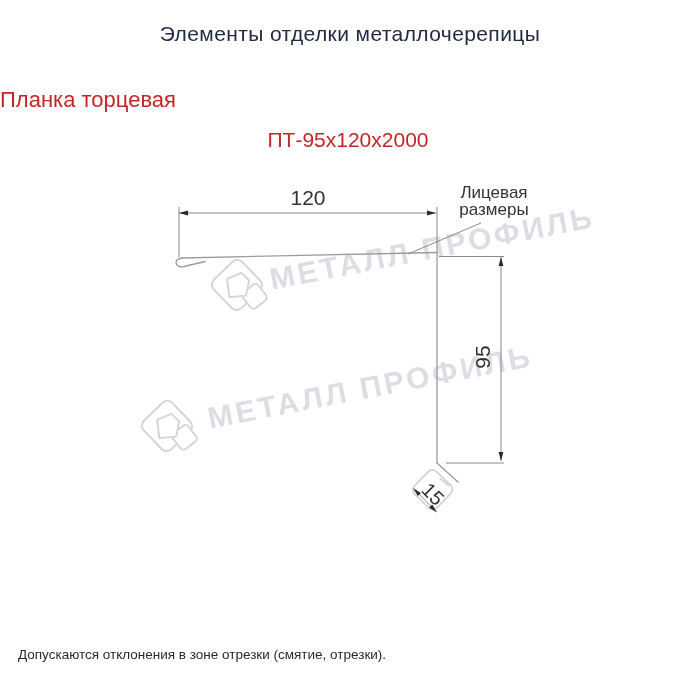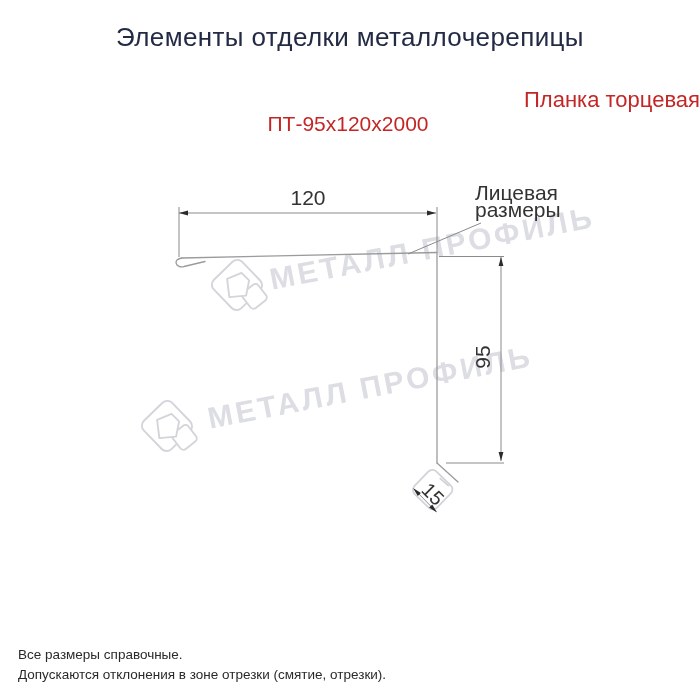--- a/index.html
+++ b/index.html
@@ -1,40 +1,40 @@
 <!DOCTYPE html>
 <html><head>
 <meta charset="utf-8">
 <style>
   html,body{margin:0;padding:0;background:#fff;}
   .canvas{position:relative;width:700px;height:700px;background:#fff;overflow:hidden;
           font-family:"Liberation Sans",sans-serif;}
   
   .page-title{position:absolute;top:22px;left:0;width:700px;text-align:center;
-              font-size:26px;color:#232a44;letter-spacing:.4px;}
-  .product-name{position:absolute;top:87px;left:0;width:700px;text-align:right;
+              font-size:21px;color:#232a44;letter-spacing:.4px;}
+  .product-name{position:absolute;top:87px;left:0;width:700px;text-align:left;
                 font-size:22px;color:#c42626;}
-  .product-code{position:absolute;top:112px;left:0;width:696px;text-align:center;
+  .product-code{position:absolute;top:128px;left:0;width:696px;text-align:center;
                 font-size:21px;color:#c42626;}
   
   .wm-text{position:absolute;height:34px;line-height:34px;font-size:30px;font-weight:700;
            letter-spacing:3px;color:#dcdee4;text-shadow:1px 1px 0 #ffffff;
            transform-origin:0 50%;white-space:nowrap;}
   .wm-a{left:270px;top:263px;transform:rotate(-11deg);}
   .wm-b{left:208px;top:402px;transform:rotate(-11deg);}
   .wm-logo{position:absolute;}
   
   .draw{position:absolute;left:0;top:0;}
   
   .dim{position:absolute;color:#333;font-size:21px;text-align:center;}
   .dim-120{left:280px;top:186px;width:56px;}
   .dim-95{left:462px;top:344px;width:42px;height:26px;line-height:26px;transform:rotate(-90deg);}
   .dim-15{left:414px;top:482px;width:38px;height:24px;line-height:24px;font-size:20px;transform:rotate(45deg);}
-  .face-label{position:absolute;left:475px;top:184px;width:74px;text-align:center;
-              font-size:21px;line-height:17px;color:#333;}
+  .face-label{position:absolute;left:457px;top:184px;width:74px;text-align:center;
+              font-size:17px;line-height:17px;color:#333;}
   
   .footnotes{position:absolute;left:18px;top:645px;font-size:13.5px;line-height:19.5px;color:#2a2a2a;}
 </style>
 </head>
 <body>
 
 <div class="canvas">
 
   <div class="wm-logo" style="left:202px;top:250px;">
     <svg width="76" height="76" viewBox="0 0 100 100">
@@ -104,17 +104,16 @@
   <div class="dim dim-120">120</div>
   <div class="dim dim-95">95</div>
   <div class="dim dim-15">15</div>
 
   <div class="face-label">
     <div>Лицевая</div>
     <div>размеры</div>
   </div>
 
   <div class="footnotes">
-    <div>Все размеры справочные.</div>
     <div>Допускаются отклонения в зоне отрезки (смятие, отрезки).</div>
   </div>
 
 </div>
 
 </body></html>

